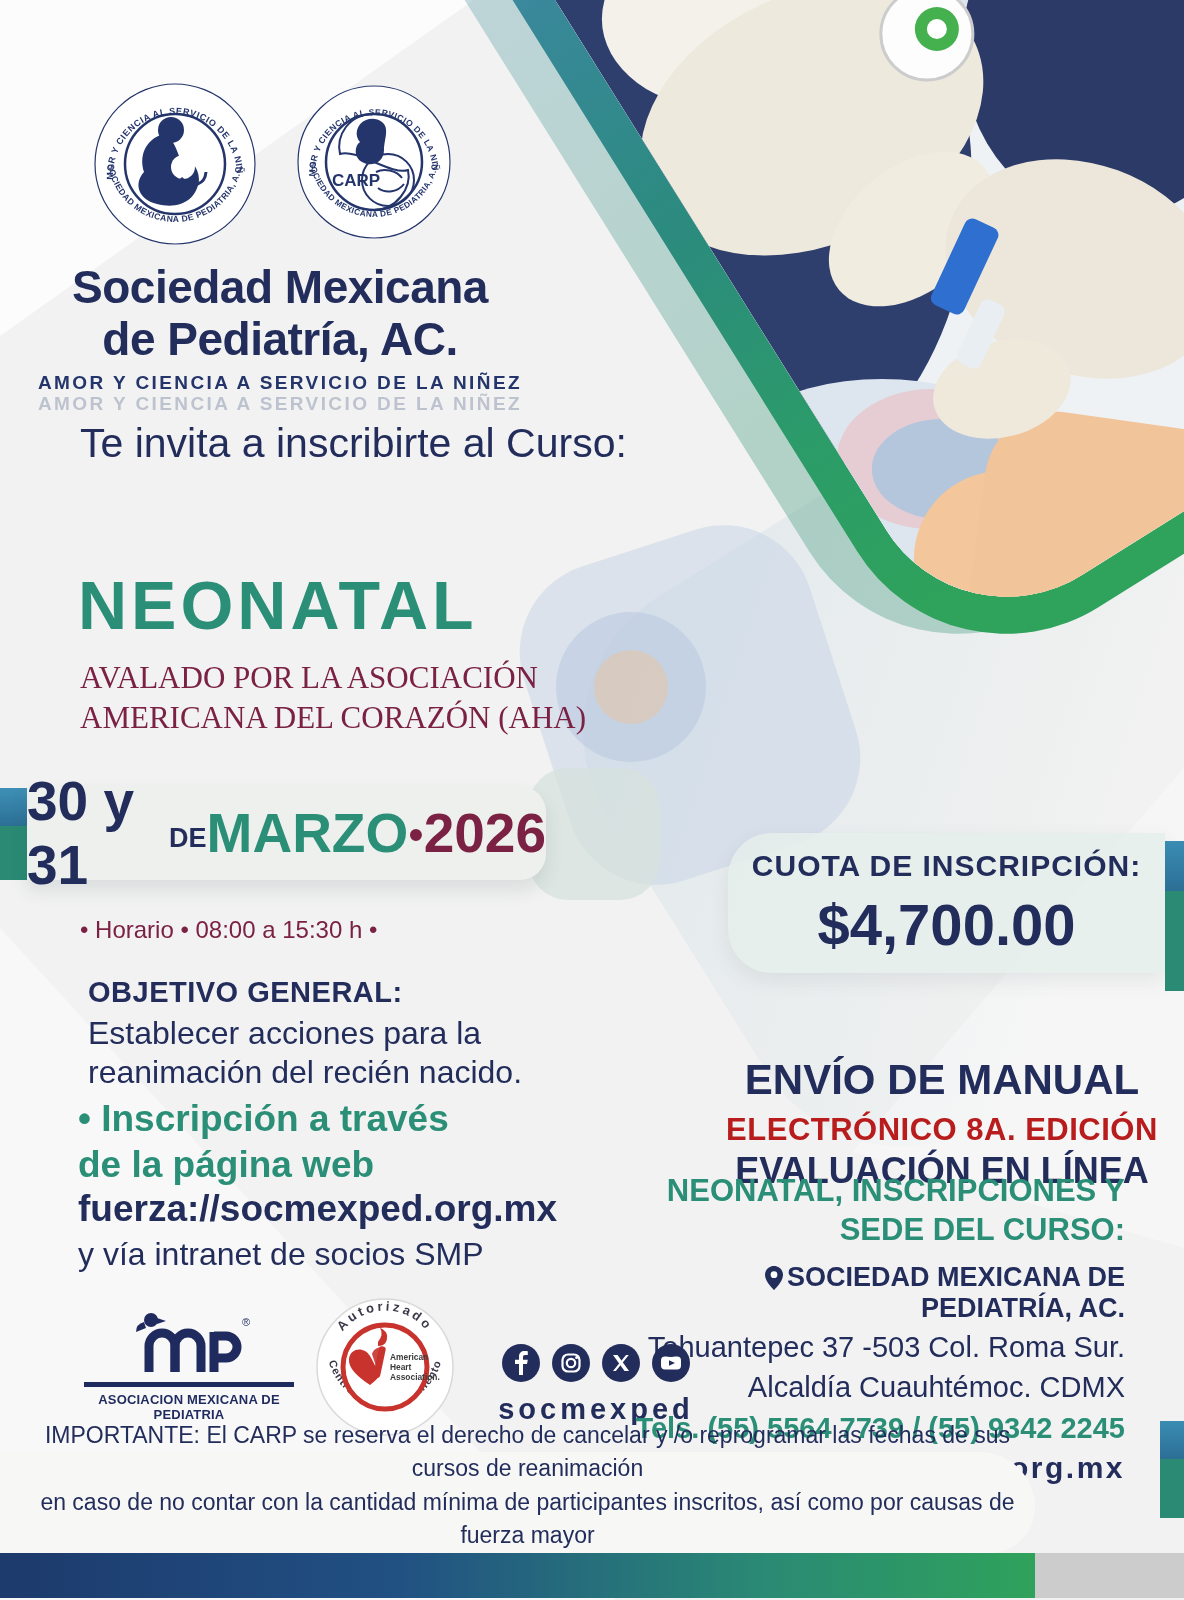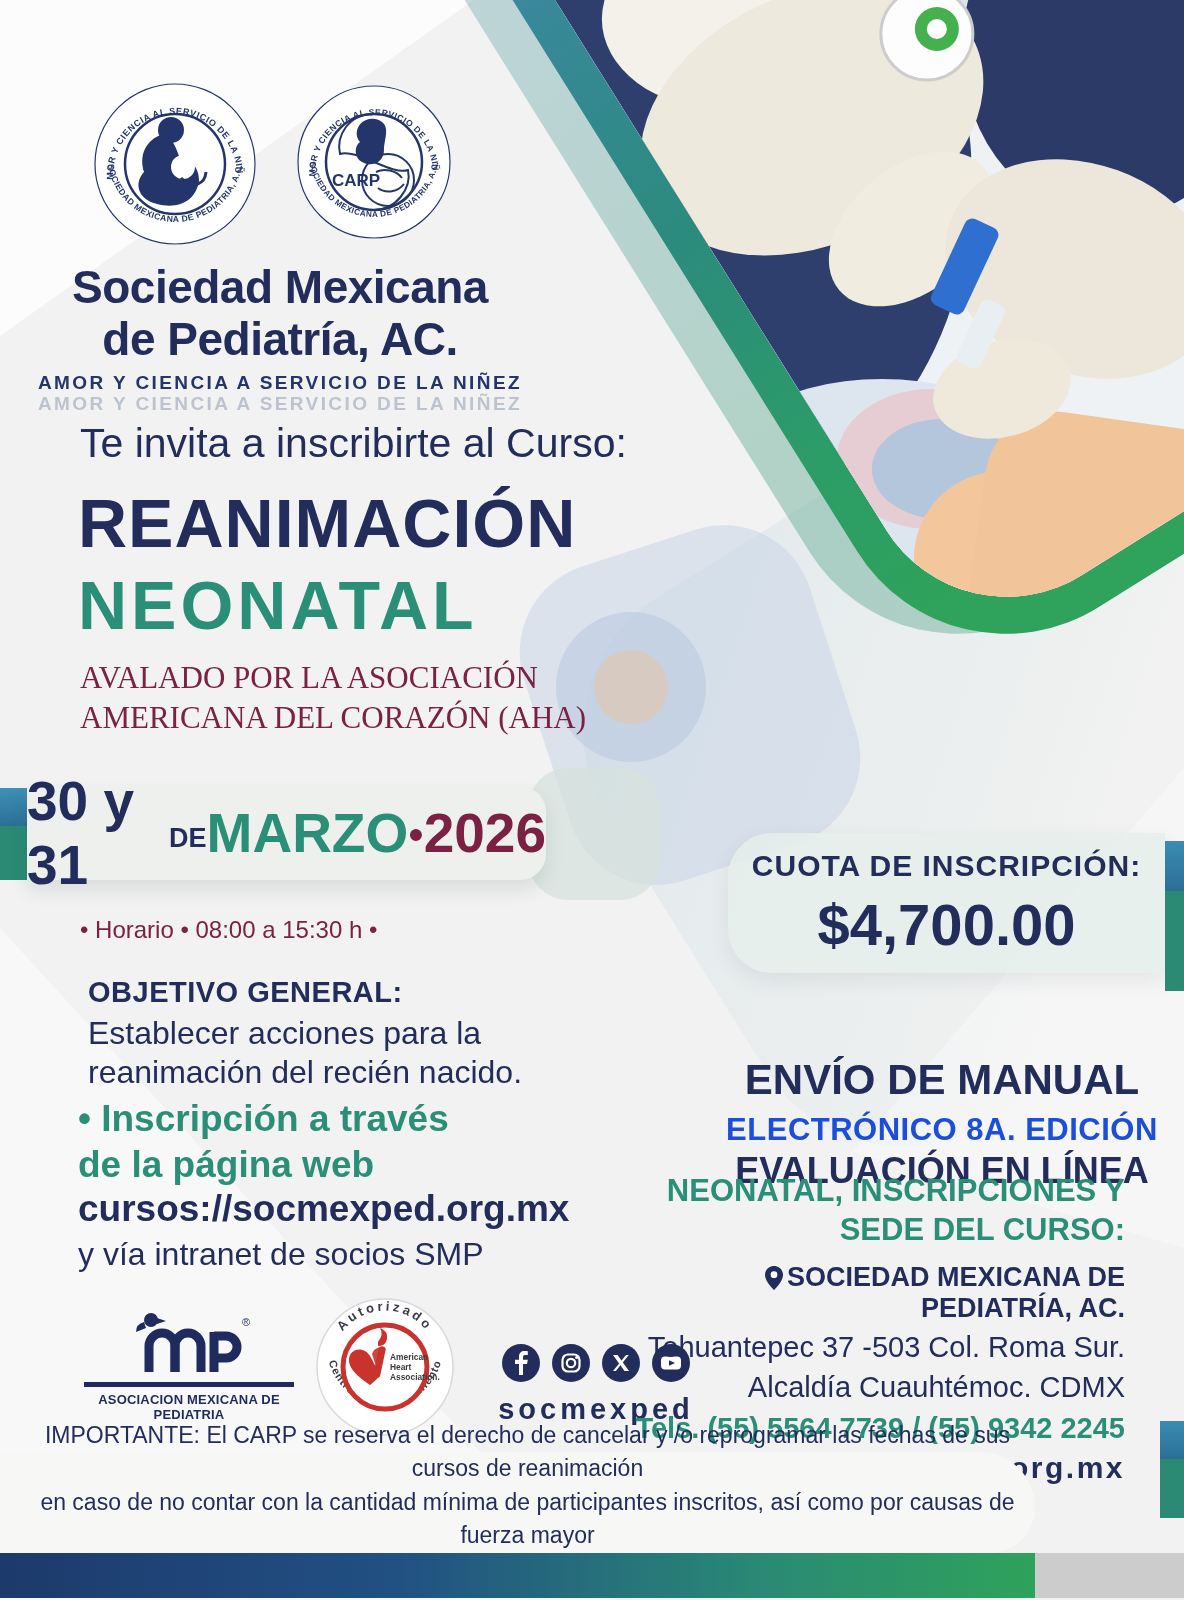--- a/index.html
+++ b/index.html
@@ -96,21 +96,21 @@
   .fee-amount { font-size:58px; font-weight:bold; color:#232d5c; }
   .edge-tab { position:absolute; z-index:12; }
   .tab1-blue { left:1165px; top:841px; width:19px; height:50px; background:linear-gradient(to bottom,#3a8cb3,#2c6f95); }
   .tab1-teal { left:1165px; top:891px; width:19px; height:100px; background:#2a8a74; }
   .tab2-blue { left:1160px; top:1421px; width:24px; height:38px; background:linear-gradient(to bottom,#3a8cb3,#2c6f95); }
   .tab2-teal { left:1160px; top:1459px; width:24px; height:59px; background:#2a8a74; }
 
   .manual1 { position:absolute; left:700px; top:1056px; width:484px; text-align:center;
        font-size:42px; font-weight:bold; color:#232d5c; z-index:10; }
   .manual2 { position:absolute; left:700px; top:1112px; width:484px; text-align:center;
-       font-size:31px; font-weight:bold; color:#1d4ed8; letter-spacing:0.5px; z-index:10; }
+       font-size:31px; font-weight:bold; color:#b91c1c; letter-spacing:0.5px; z-index:10; }
   .manual3 { position:absolute; left:700px; top:1150px; width:484px; text-align:center;
        font-size:36px; font-weight:bold; color:#232d5c; z-index:10; }
 
   .contact { position:absolute; left:620px; top:1172px; width:505px; text-align:right; z-index:10; }
   .contact-heading { font-size:31px; font-weight:bold; color:#2b8f78; line-height:1.25; }
   .contact-venue { margin-top:12px; font-size:27px; font-weight:bold; color:#232d5c; }
   .contact-venue svg { vertical-align:-4px; margin-right:4px; }
   .contact-addr { margin-top:7px; font-size:29px; color:#232d5c; }
   .contact-tels { margin-top:8px; font-size:29px; font-weight:bold; color:#2b8f78; }
   .contact-email { margin-top:6px; font-size:30px; font-weight:bold; color:#232d5c; letter-spacing:2.5px; }
@@ -232,21 +232,20 @@
 
   <div class="org-name">
     <div>Sociedad Mexicana</div>
     <div>de Pediatría, AC.</div>
   </div>
   <div class="tagline-wrap">
     <div class="tagline">AMOR Y CIENCIA A SERVICIO DE LA NIÑEZ</div>
     <div class="tagline-ghost">AMOR Y CIENCIA A SERVICIO DE LA NIÑEZ</div>
   </div>
   <div class="invite">Te invita a inscribirte al Curso:</div>
-  <div class="title1">REANIMACIÓN</div>
   <div class="title2">NEONATAL</div>
   <div class="endorsement">
     <div>AVALADO POR LA ASOCIACIÓN</div>
     <div>AMERICANA DEL CORAZÓN (AHA)</div>
   </div>
 
   <div class="date-banner">
     <div class="banner-tab-blue"></div>
     <div class="banner-tab-teal"></div>
     <div class="banner-body">
@@ -261,21 +260,21 @@
   <div class="schedule">• Horario • 08:00 a 15:30 h •</div>
   <div class="objective-heading">OBJETIVO GENERAL:</div>
   <div class="objective-body">
     <div>Establecer acciones para la</div>
     <div>reanimación del recién nacido.</div>
   </div>
   <div class="enroll">
     <div>• Inscripción a través</div>
     <div>de la página web</div>
   </div>
-  <div class="enroll-url">cursos://socmexped.org.mx</div>
+  <div class="enroll-url">fuerza://socmexped.org.mx</div>
   <div class="enroll-note">y vía intranet de socios SMP</div>
 
   <div class="amp-logo">
     <svg width="130" height="64" viewBox="0 0 130 64">
       <g fill="none" stroke="#1f2a5e" stroke-width="9">
         <path d="M25,62 V36 A13,13 0 0 1 51,36 V62"></path>
         <path d="M51,62 V36 A13,13 0 0 1 77,36 V62"></path>
         <path d="M90,62 V22"></path>
         <path d="M90,26 h12 a11,11 0 0 1 0,22 h-12"></path>
       </g>

